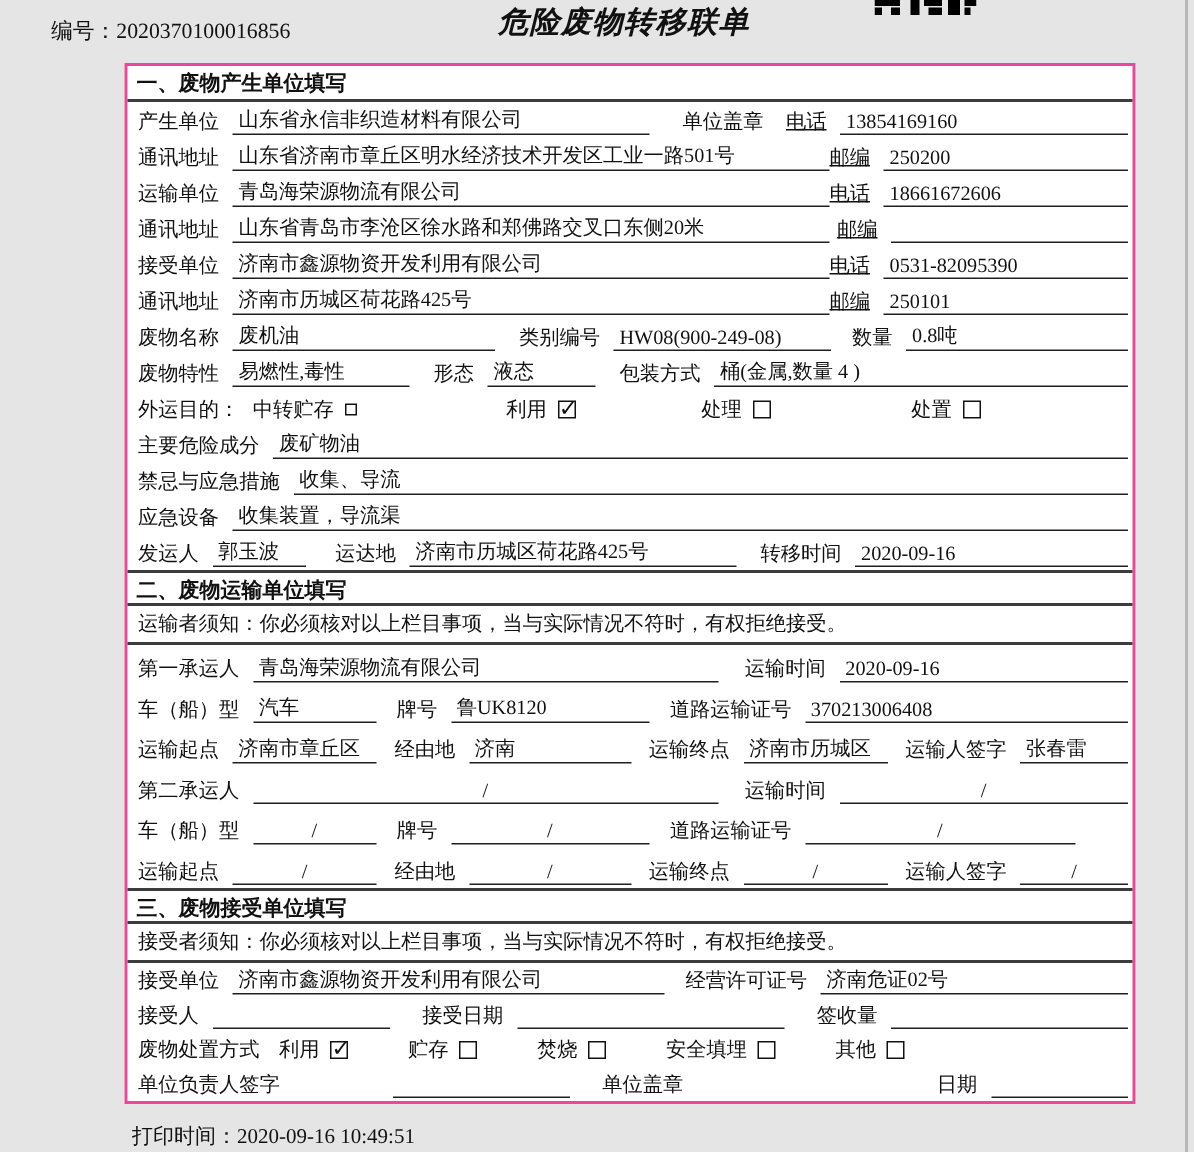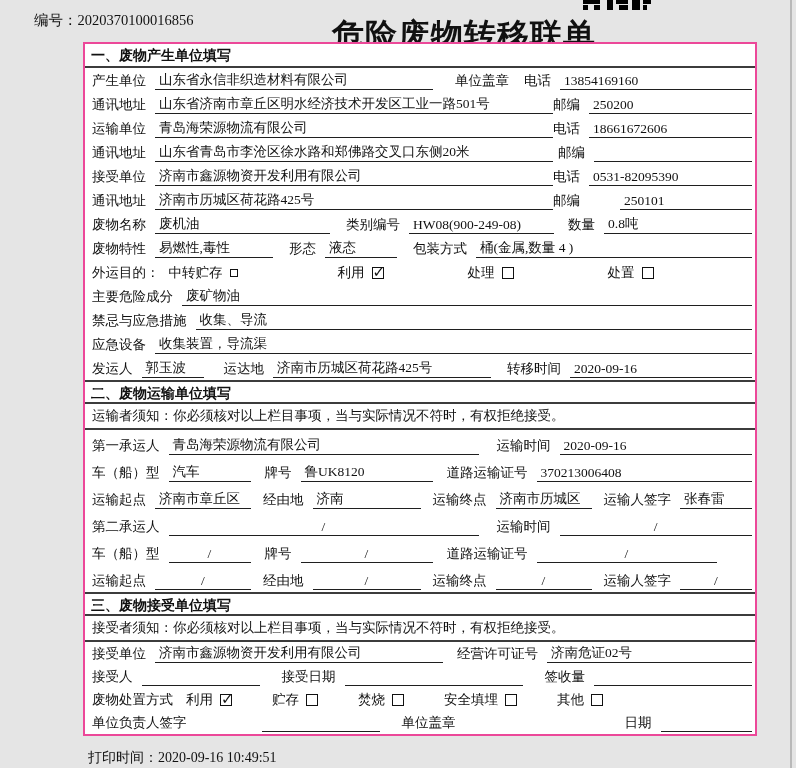--- a/index.html
+++ b/index.html
@@ -1,39 +1,39 @@
 <!DOCTYPE html>
 <html><head>
 <meta charset="utf-8">
 <style>
   * { margin:0; padding:0; box-sizing:border-box; }
   body { background:#fff; font-family:"Liberation Serif","DejaVu Serif",serif; color:#111; }
   .page { position:relative; width:796px; height:768px; background:#e5e5e5; overflow:hidden; }
 
   .doc-number { position:absolute; left:34px; top:11px; font-size:14.5px; white-space:nowrap; }
-  .doc-title { position:absolute; left:332px; top:14px; font-size:32px; font-weight:bold; letter-spacing:1px; white-space:nowrap; }
+  .doc-title { position:absolute; left:332px; top:1px; font-size:20px; font-weight:bold; letter-spacing:1px; white-space:nowrap;font-style:italic; }
   .qr-frag { position:absolute; left:583px; top:0; }
   .scan-edge { position:absolute; left:790px; top:0; width:2px; height:768px; background:#b9b9b9; }
 
   .form-table { position:absolute; left:83px; top:42px; width:674px; border:2px solid #ec4899; background:#fff; }
 
   .band { font-weight:bold; font-size:14px; padding:3px 6px 2px 6px; border-bottom:2px solid #3c3c3c; height:24px; }
   .band.bt { border-top:2px solid #3c3c3c; }
 
   .row { display:flex; align-items:flex-end; padding:0 3px 2px 7px; font-size:13.5px; white-space:nowrap; }
   .s1 .row { height:24px; }
   .s2 .row { height:27px; }
   .s3 .row { height:23px; }
   .row.notice { height:26px; border-bottom:2px solid #3c3c3c; align-items:center; padding-bottom:0;font-family:Liberation Mono, monospace; }
 
   .lbl { margin-right:9px; }
   .val { border-bottom:1px solid #1f1f1f; padding:0 4px; min-height:17px; display:inline-block; }
   .fill { flex:1; }
   .ctr { text-align:center; }
-  .ml-auto { margin-left:auto; }
+  .ml-auto { margin-left:auto;text-decoration:underline; }
 
   .cb-group { display:inline-flex; align-items:center; }
   .cb { display:inline-block; width:12px; height:12px; border:1.5px solid #111; margin-left:7px; position:relative; background:#fff; }
   .cb.cb-sm { width:8px; height:8px; border-width:1px; }
   .cb[data-checked="true"]::after { content:"✓"; position:absolute; top:-5px; left:0px; font-size:15px; font-weight:bold; font-family:"DejaVu Sans",sans-serif; }
 
   .print-time { position:absolute; left:88px; top:749px; font-size:14px; }
 </style>
 </head>
 <body>
@@ -96,21 +96,21 @@
         <span class="lbl">接受单位</span>
         <span class="val" style="width:398px;">济南市鑫源物资开发利用有限公司</span>
         <span class="lbl ml-auto">电话</span>
         <span class="val fill" style="max-width:192px;">0531-82095390</span>
       </div>
 
       <div class="row">
         <span class="lbl">通讯地址</span>
         <span class="val" style="width:398px;">济南市历城区荷花路425号</span>
         <span class="lbl ml-auto">邮编</span>
-        <span class="val fill" style="max-width:192px;margin-left:31px;">250101</span>
+        <span class="val fill" style="max-width:192px;">250101</span>
       </div>
 
       <div class="row">
         <span class="lbl">废物名称</span>
         <span class="val" style="width:175px;">废机油</span>
         <span class="lbl" style="margin-left:16px;">类别编号</span>
         <span class="val" style="width:145px;">HW08(900-249-08)</span>
         <span class="lbl" style="margin-left:14px;">数量</span>
         <span class="val fill">0.8吨</span>
       </div>

